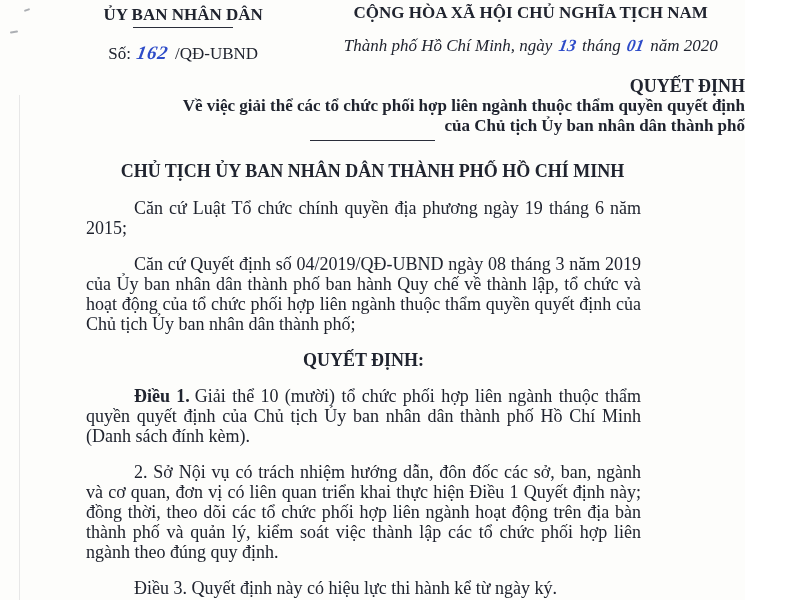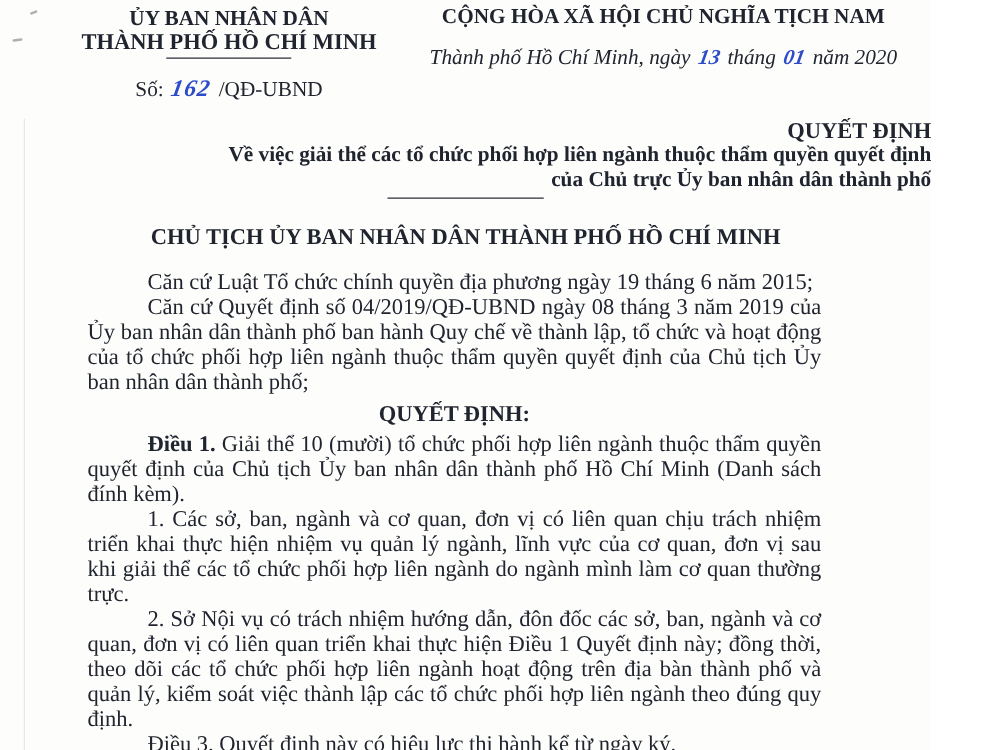--- a/index.html
+++ b/index.html
@@ -90,21 +90,21 @@
   }
   
   .doc-body{
     margin-top:15px;
     padding:0 88px 0 70px;
     font-size:18px;
     line-height:20px;
     text-align:justify;
   }
   .doc-body p{
-    margin:0;
+    margin:16px;
     text-indent:48px;
   }
   .decision-heading{
     text-align:center;
     font-weight:bold;
     font-size:18px;
     margin:6px 0 4px 0 !important;
     text-indent:0 !important;
   }
   .article-label{font-weight:bold;margin-right:5px;}
@@ -124,21 +124,20 @@
 <div class="page">
 
   <div class="speck speck1"></div>
   <div class="speck speck2"></div>
   <div class="edge-line"></div>
 
   <div class="doc-header">
 
     <div class="hdr-left">
       <div class="org1">ỦY BAN NHÂN DÂN</div>
-      <div class="org2">THÀNH PHỐ HỒ CHÍ MINH</div>
       <div class="org-underline"></div>
       <div class="doc-number">
         <span>Số:</span>
         <span class="hand">162</span>
         <span>/QĐ-UBND</span>
       </div>
     </div>
 
     <div class="hdr-right">
       <div class="b">CỘNG HÒA XÃ HỘI CHỦ NGHĨA TỊCH NAM</div>
@@ -149,34 +148,33 @@
         <span class="hand small">01</span>
         <span>năm 2020</span>
       </div>
     </div>
 
   </div>
 
   <div class="title-block">
     <div class="title-main">QUYẾT ĐỊNH</div>
     <div class="title-sub">Về việc giải thể các tổ chức phối hợp liên ngành thuộc thẩm quyền quyết định</div>
-    <div class="title-sub">của Chủ trực Ủy ban nhân dân thành phố</div>
+    <div class="title-sub">của Chủ tịch Ủy ban nhân dân thành phố</div>
     <div class="title-underline"></div>
   </div>
 
   <div class="issuer">CHỦ TỊCH ỦY BAN NHÂN DÂN THÀNH PHỐ HỒ CHÍ MINH</div>
 
   <div class="doc-body">
     <p>Căn cứ Luật Tổ chức chính quyền địa phương ngày 19 tháng 6 năm 2015;</p>
     <p>Căn cứ Quyết định số 04/2019/QĐ-UBND ngày 08 tháng 3 năm 2019 của Ủy ban nhân dân thành phố ban hành Quy chế về thành lập, tổ chức và hoạt động của tổ chức phối hợp liên ngành thuộc thẩm quyền quyết định của Chủ tịch Ủy ban nhân dân thành phố;</p>
 
     <p class="decision-heading">QUYẾT ĐỊNH:</p>
 
     <p><span class="article-label">Điều 1.</span><span>Giải thể 10 (mười) tổ chức phối hợp liên ngành thuộc thẩm quyền quyết định của Chủ tịch Ủy ban nhân dân thành phố Hồ Chí Minh (Danh sách đính kèm).</span></p>
 
 
-    <p>1. Các sở, ban, ngành và cơ quan, đơn vị có liên quan chịu trách nhiệm triển khai thực hiện nhiệm vụ quản lý ngành, lĩnh vực của cơ quan, đơn vị sau khi giải thể các tổ chức phối hợp liên ngành do ngành mình làm cơ quan thường trực.</p>
     <p>2. Sở Nội vụ có trách nhiệm hướng dẫn, đôn đốc các sở, ban, ngành và cơ quan, đơn vị có liên quan triển khai thực hiện Điều 1 Quyết định này; đồng thời, theo dõi các tổ chức phối hợp liên ngành hoạt động trên địa bàn thành phố và quản lý, kiểm soát việc thành lập các tổ chức phối hợp liên ngành theo đúng quy định.</p>
 
     <p>Điều 3. Quyết định này có hiệu lực thi hành kể từ ngày ký.</p>
   </div>
 
 </div>
 
 </body></html>

